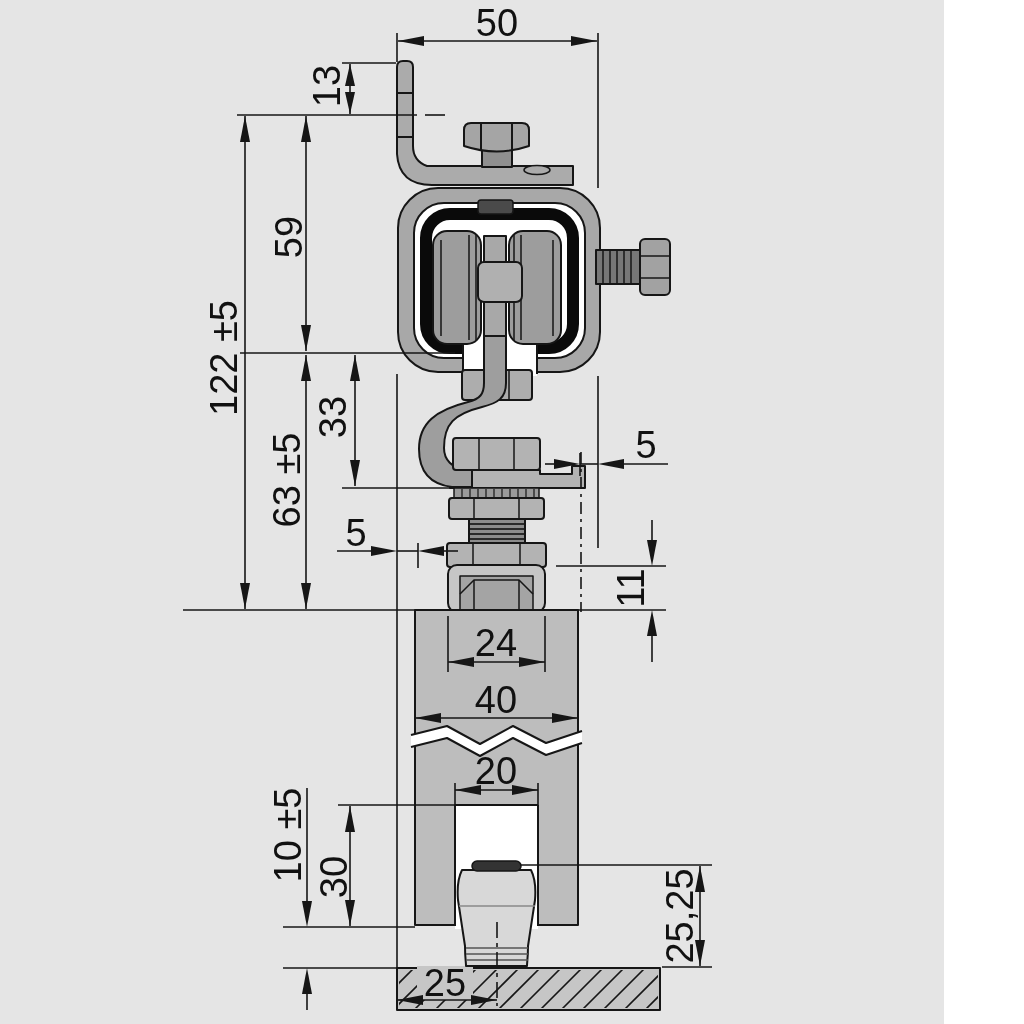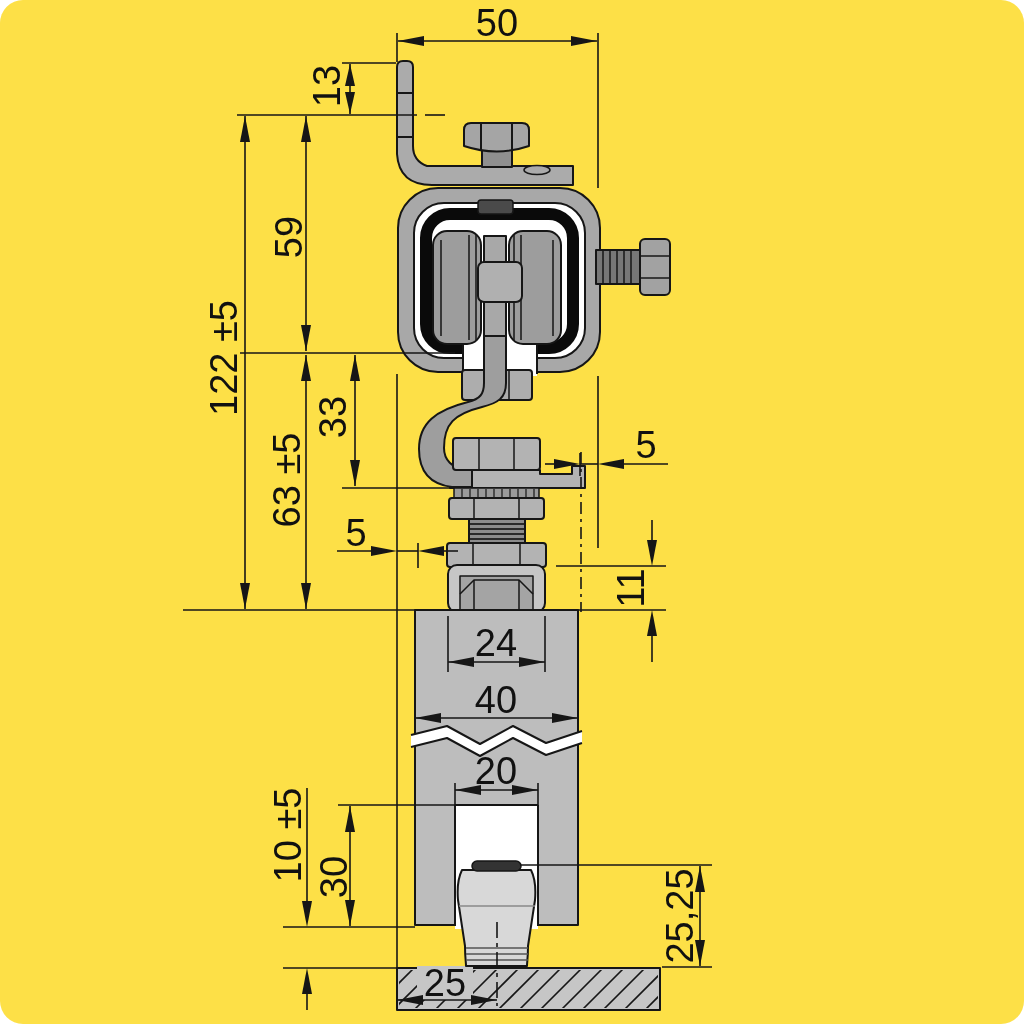--- a/index.html
+++ b/index.html
@@ -1,17 +1,17 @@
 <!DOCTYPE html>
 <html><head>
 <meta charset="utf-8">
 <style>
   html,body{margin:0;padding:0;background:#ffffff;}
   body{width:1024px;height:1024px;overflow:hidden;font-family:"Liberation Sans",sans-serif;}
-  #stage{width:1024px;height:1024px;position:relative;background:#fde047;border-radius:23px;}
+  #stage{width:944px;height:1024px;position:relative;background:#e5e5e5;}
   svg{display:block;}
   text{font-family:"Liberation Sans","DejaVu Sans",sans-serif;font-size:38px;fill:#111111;}
 </style>
 </head>
 <body>
 
 <div id="stage">
 <svg width="1024" height="1024" viewBox="0 0 1024 1024">
 
   <g stroke="#161616" stroke-width="2" fill="none" stroke-linejoin="round">

